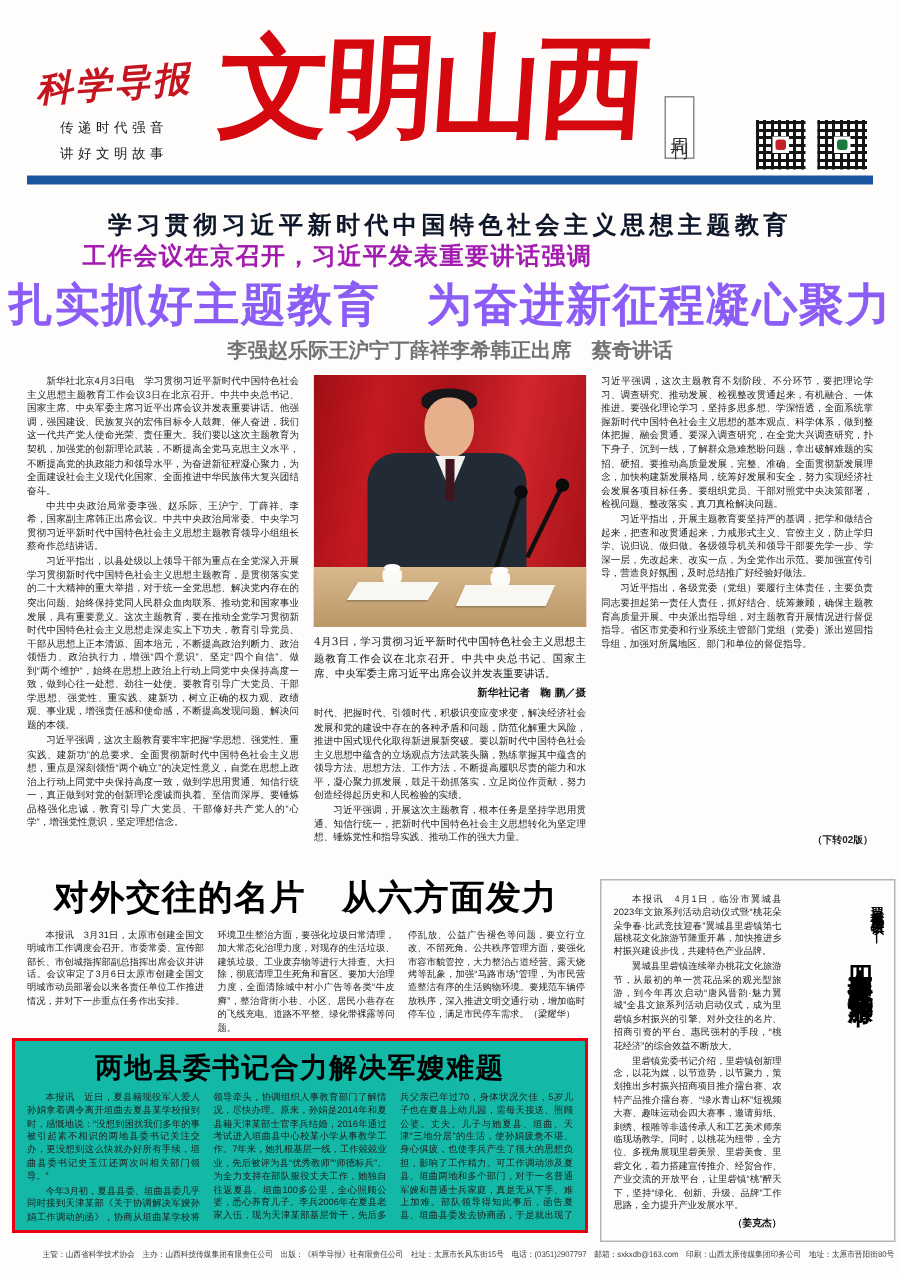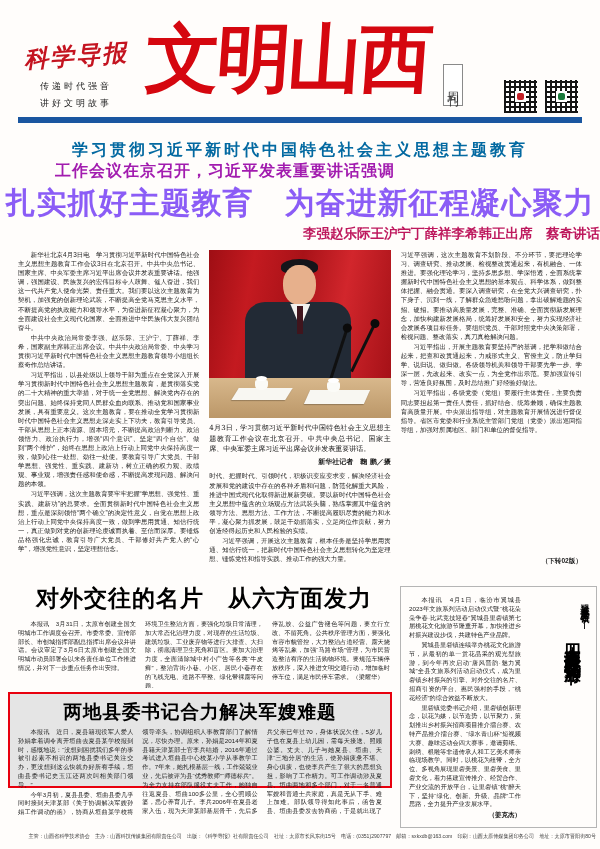--- a/index.html
+++ b/index.html
@@ -26,27 +26,27 @@
       repeating-linear-gradient(0deg,#151515 0 2px,#ffffff 2px 5px);}
   .qr-center{position:absolute;left:11px;top:11px;width:11px;height:11px;background:#fff;
       display:flex;align-items:center;justify-content:center;}
   .qr-dot{width:7px;height:7px;border-radius:2px;}
   .qr1 .qr-dot{background:#c42027;}
   .qr2 .qr-dot{background:#1a7a3c;}
   .blue-bar{position:absolute;left:18px;right:18px;top:117px;height:6px;background:#1a56a0;}
 
   
   .kicker1{position:absolute;left:0;right:0;top:140px;text-align:center;font-weight:bold;
-      font-size:16px;letter-spacing:3px;color:#0369a1;}
+      font-size:16px;letter-spacing:3px;color:#0f172a;}
   .kicker2{position:absolute;left:55px;top:161px;font-weight:bold;font-size:16px;
       letter-spacing:1px;color:#a21caf;}
   .main-headline{position:absolute;left:0;right:0;top:183px;text-align:center;font-weight:700;
       font-size:30px;letter-spacing:1px;color:#8b5cf6;}
-  .byline{position:absolute;left:0;right:0;top:225px;text-align:right;font-weight:bold;
-      font-size:13.5px;color:#be185d;}
+  .byline{position:absolute;left:0;right:0;top:225px;text-align:center;font-weight:bold;
+      font-size:13.5px;color:#737373;}
   .lead-body{position:absolute;left:18px;top:250px;width:564px;height:315px;display:flex;gap:10px;}
   .col{flex:1;font-size:6.4px;line-height:1.42;text-align:justify;color:#1c1c1c;
       overflow:hidden;position:relative;}
   .col p{margin:0 0 1px;text-indent:2em;}
   .turn-marker{position:absolute;right:0;bottom:0;background:#fffdfb;font-weight:bold;
       font-size:6.6px;padding-left:4px;text-indent:0;}
 
   
   .photo{position:relative;width:100%;height:168px;overflow:hidden;}
   .ph-flag{position:absolute;inset:0;background:
@@ -82,22 +82,22 @@
 
   
   .story2{position:absolute;left:18px;top:570px;width:372px;height:120px;}
   .s2-kicker{position:absolute;left:26px;top:2px;font-size:9.5px;font-weight:bold;color:#000;}
   .s2-headline{position:absolute;left:0;right:0;top:13px;text-align:center;font-weight:900;
       font-size:23px;letter-spacing:1px;color:#000;}
   .s2-cols{position:absolute;left:0;top:50px;width:372px;height:68px;display:flex;gap:9px;}
   .s2-cols .col{font-size:6.2px;}
 
   
-  .boxed{position:absolute;left:8px;top:692px;width:384px;height:96px;border:2.5px solid #e8000e;
-      box-sizing:border-box;background:#e5e5e5;padding:3px 8px;}
+  .boxed{position:absolute;left:8px;top:692px;width:384px;height:130px;border:2.5px solid #e8000e;
+      box-sizing:border-box;background:#14b8a6;padding:3px 8px;}
   .bx-headline{text-align:center;font-weight:900;font-size:18.5px;letter-spacing:1px;
       color:#000;margin:2px 0 4px;}
   .bx-cols{display:flex;gap:9px;height:88px;}
   .bx-cols .col{font-size:6.2px;}
 
   
   .right-story{position:absolute;left:400px;top:586px;width:197px;height:242px;
       border:1px solid #b5b5b5;box-sizing:border-box;background:#fffdfb;}
   .rs-vertical{position:absolute;top:10px;right:5px;bottom:8px;writing-mode:vertical-rl;
       display:flex;}

